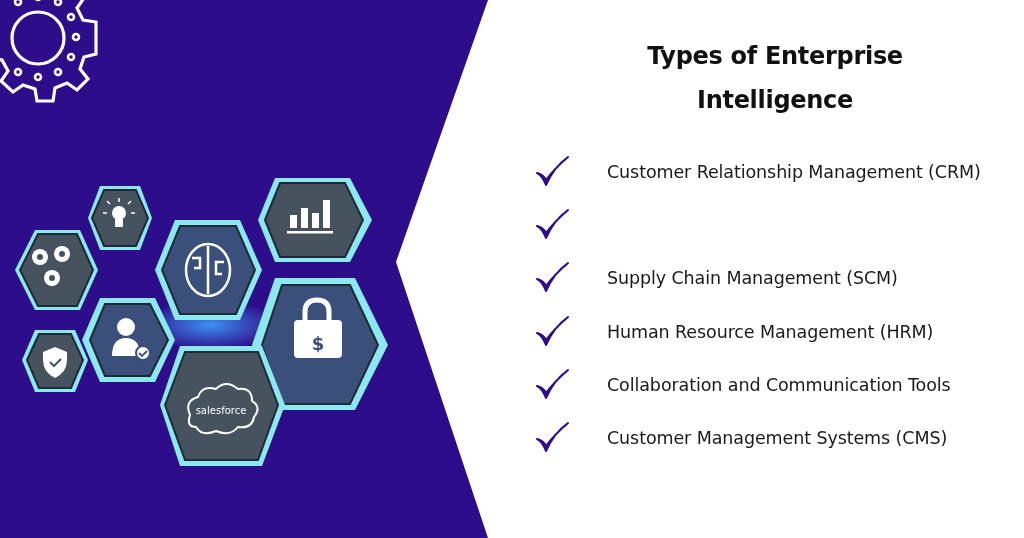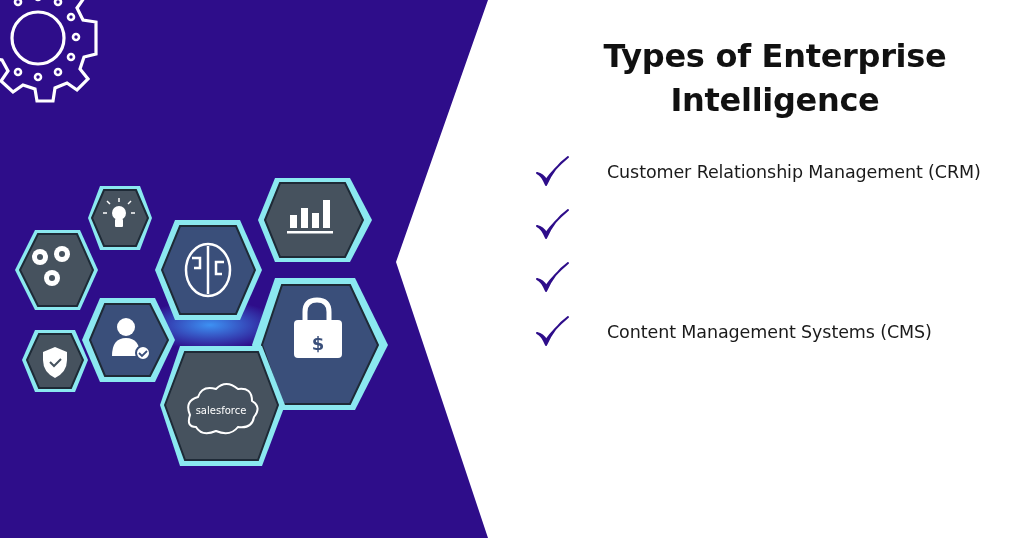--- a/index.html
+++ b/index.html
@@ -1,20 +1,20 @@
 <!DOCTYPE html>
 <html><head>
   <meta charset="utf-8">
   <style>
     html, body { margin: 0; padding: 0; }
     body { width: 1024px; height: 538px; position: relative; overflow: hidden; background: #ffffff; font-family: "Liberation Sans", sans-serif; }
     .bg-purple { position: absolute; inset: 0; }
     .gear { position: absolute; left: -30px; top: -40px; width: 140px; height: 160px; }
     .hexes { position: absolute; left: 0; top: 170px; width: 400px; height: 300px; }
-    .title { position: absolute; left: 560px; top: 34px; width: 430px; text-align: center; font-family: "DejaVu Sans", sans-serif; font-weight: bold; font-size: 32px; line-height: 44px; color: #111; letter-spacing: -0.3px; }
+    .title { position: absolute; left: 560px; top: 34px; width: 430px; text-align: center; font-family: "DejaVu Sans", sans-serif; font-weight: bold; font-size: 24px; line-height: 44px; color: #111; letter-spacing: -0.3px; }
     .list { position: absolute; left: 530px; top: 145px; width: 480px; margin: 0; padding: 0; list-style: none; }
     .list li { height: 53.3px; display: flex; align-items: center; }
     .check { width: 36px; height: 34px; margin-left: 4px; margin-right: 37px; flex-shrink: 0; }
     .label { font-family: "DejaVu Sans", sans-serif; font-size: 17.5px; color: #1a1a1a; white-space: nowrap; letter-spacing: -0.1px; }
   </style>
 </head>
 <body>
 
 <svg class="bg-purple" width="1024" height="538" viewBox="0 0 1024 538">
   <polygon points="0,0 488,0 396,262 488,538 0,538" fill="#2E0D8A"></polygon>
@@ -151,20 +151,33 @@
   </li>
   <li>
     <svg class="check" viewBox="0 0 36 34">
         <path d="M3,18 Q8,20 12,30 Q20,12 34,2 Q20,14 12,25 Q9,19 3,18 Z" fill="#2E0D8A" stroke="#2E0D8A" stroke-width="2" stroke-linejoin="round"></path>
       </svg>
   </li>
   <li>
     <svg class="check" viewBox="0 0 36 34">
         <path d="M3,18 Q8,20 12,30 Q20,12 34,2 Q20,14 12,25 Q9,19 3,18 Z" fill="#2E0D8A" stroke="#2E0D8A" stroke-width="2" stroke-linejoin="round"></path>
       </svg>
+    <span class="label">Supply Chain Management (SCM)</span>
   </li>
   <li>
     <svg class="check" viewBox="0 0 36 34">
         <path d="M3,18 Q8,20 12,30 Q20,12 34,2 Q20,14 12,25 Q9,19 3,18 Z" fill="#2E0D8A" stroke="#2E0D8A" stroke-width="2" stroke-linejoin="round"></path>
       </svg>
-    <span class="label">Content Management Systems (CMS)</span>
+    <span class="label">Human Resource Management (HRM)</span>
+  </li>
+  <li>
+    <svg class="check" viewBox="0 0 36 34">
+        <path d="M3,18 Q8,20 12,30 Q20,12 34,2 Q20,14 12,25 Q9,19 3,18 Z" fill="#2E0D8A" stroke="#2E0D8A" stroke-width="2" stroke-linejoin="round"></path>
+      </svg>
+    <span class="label">Collaboration and Communication Tools</span>
+  </li>
+  <li>
+    <svg class="check" viewBox="0 0 36 34">
+        <path d="M3,18 Q8,20 12,30 Q20,12 34,2 Q20,14 12,25 Q9,19 3,18 Z" fill="#2E0D8A" stroke="#2E0D8A" stroke-width="2" stroke-linejoin="round"></path>
+      </svg>
+    <span class="label">Customer Management Systems (CMS)</span>
   </li>
 </ul>
 
 </body></html>

